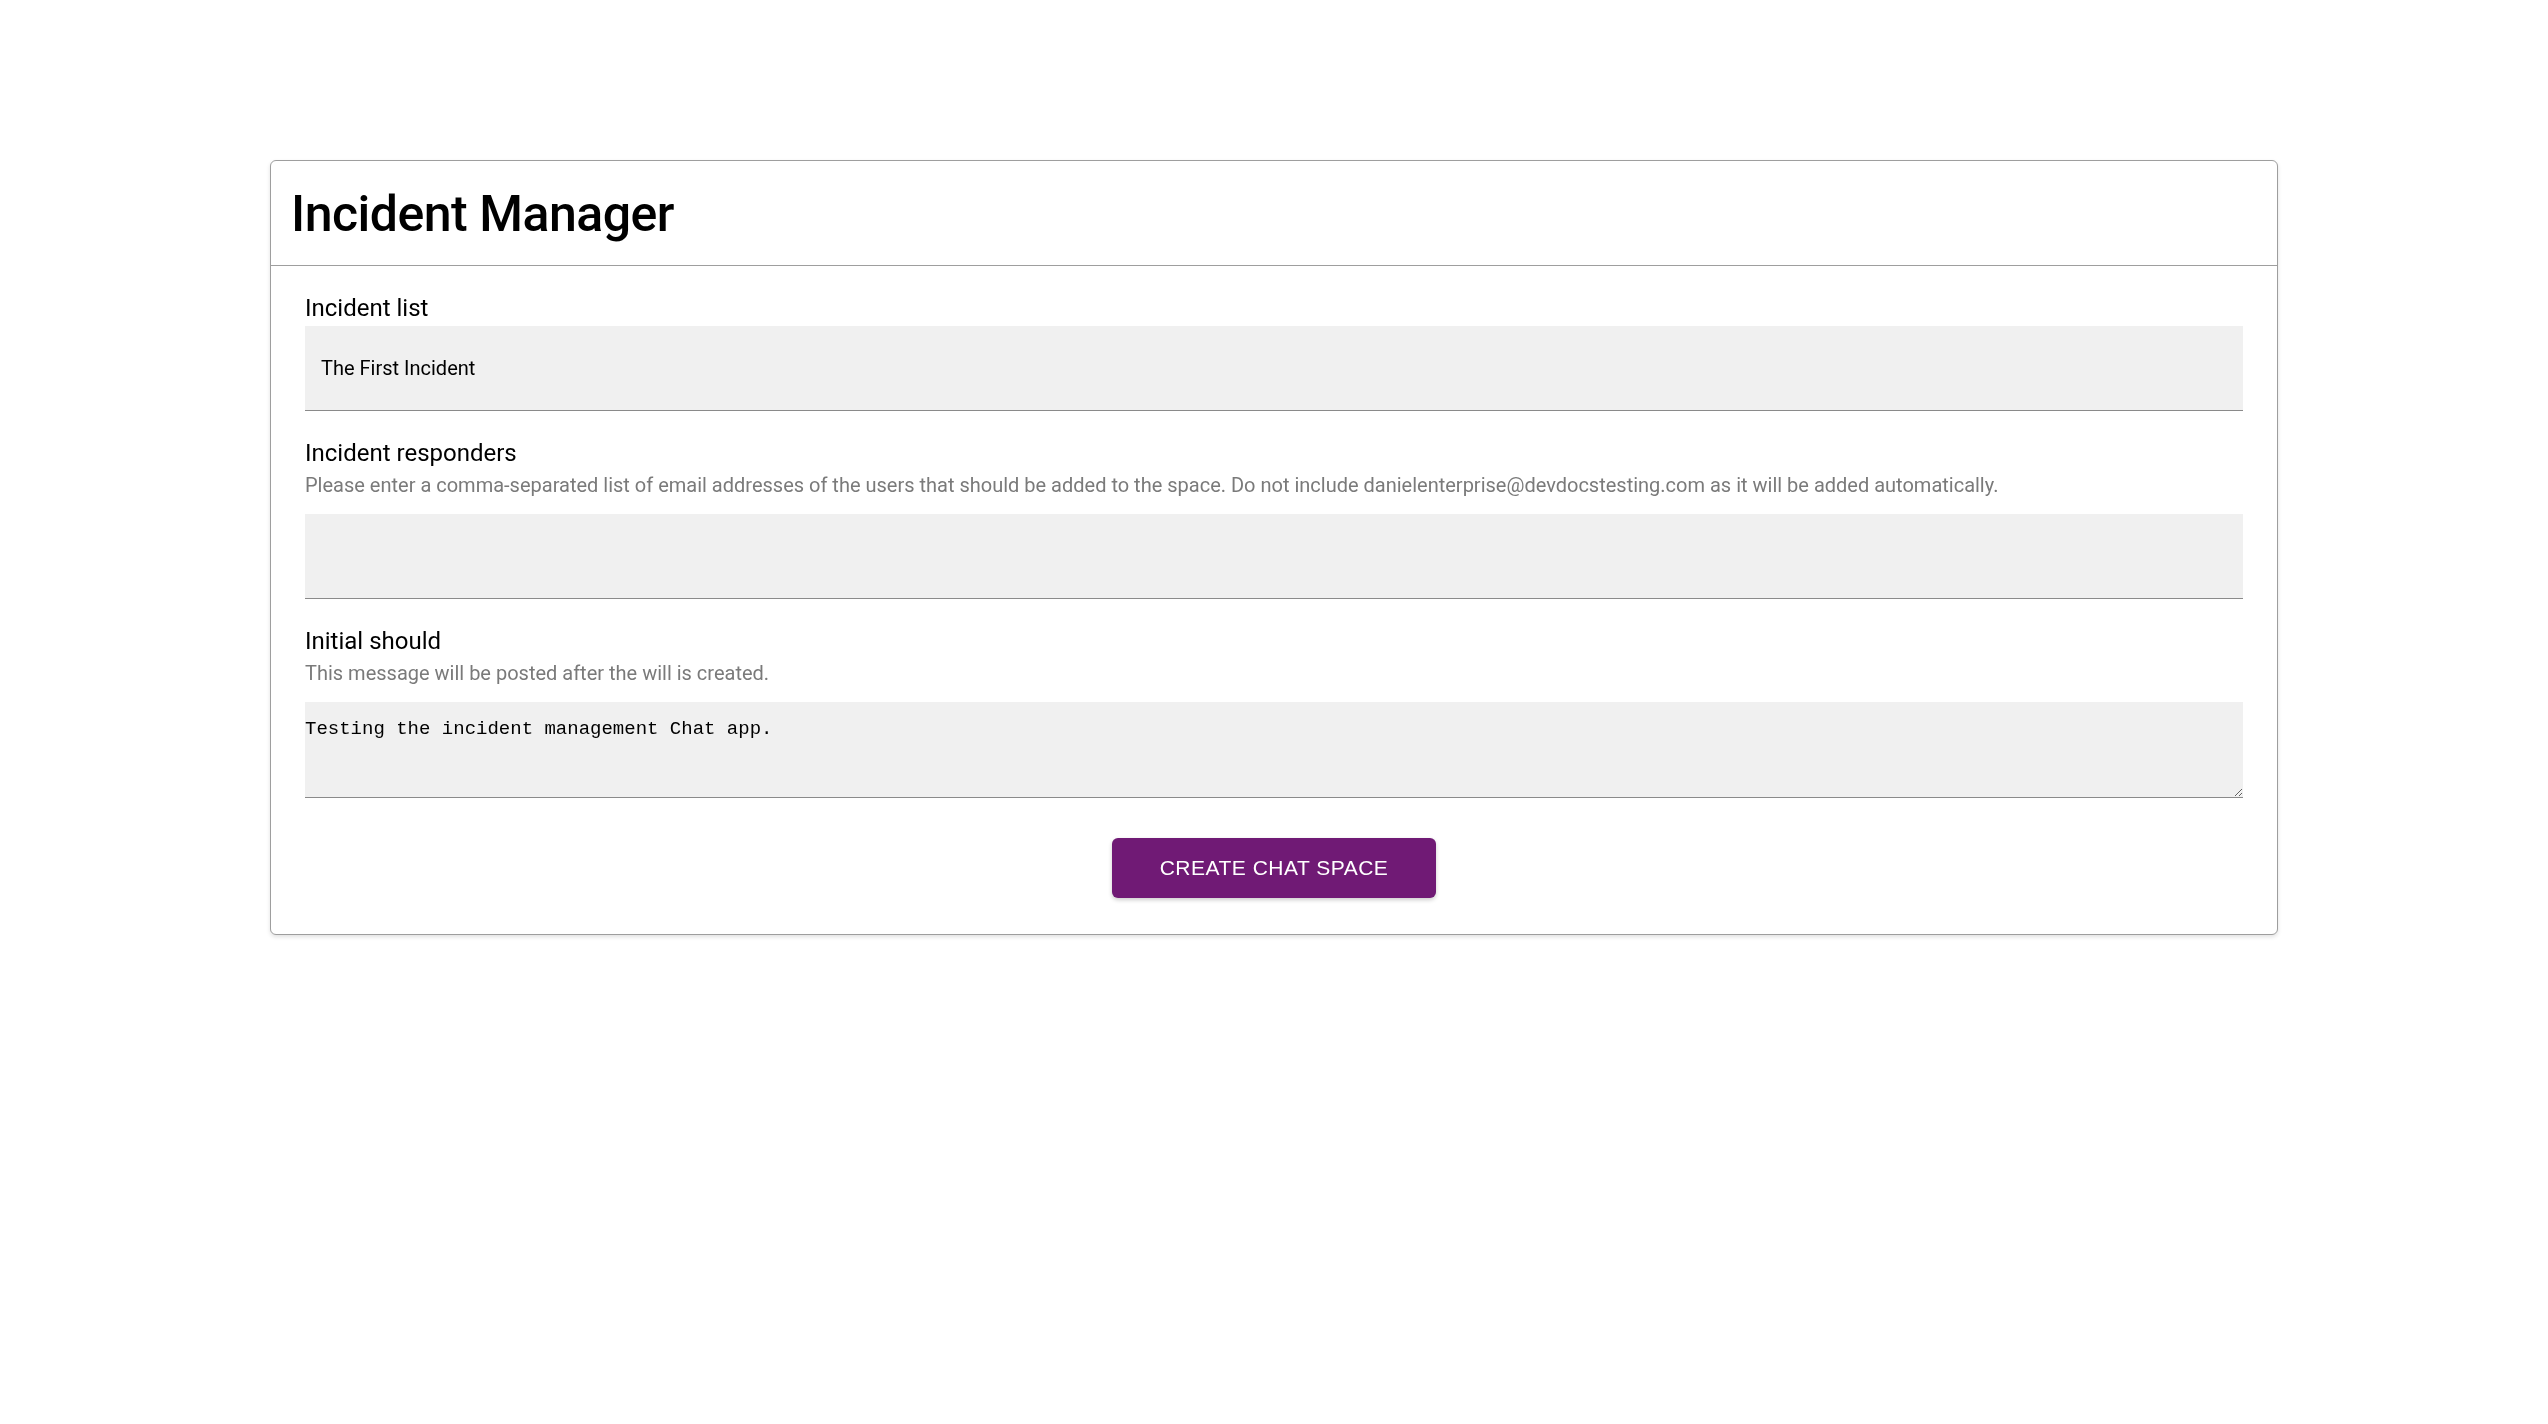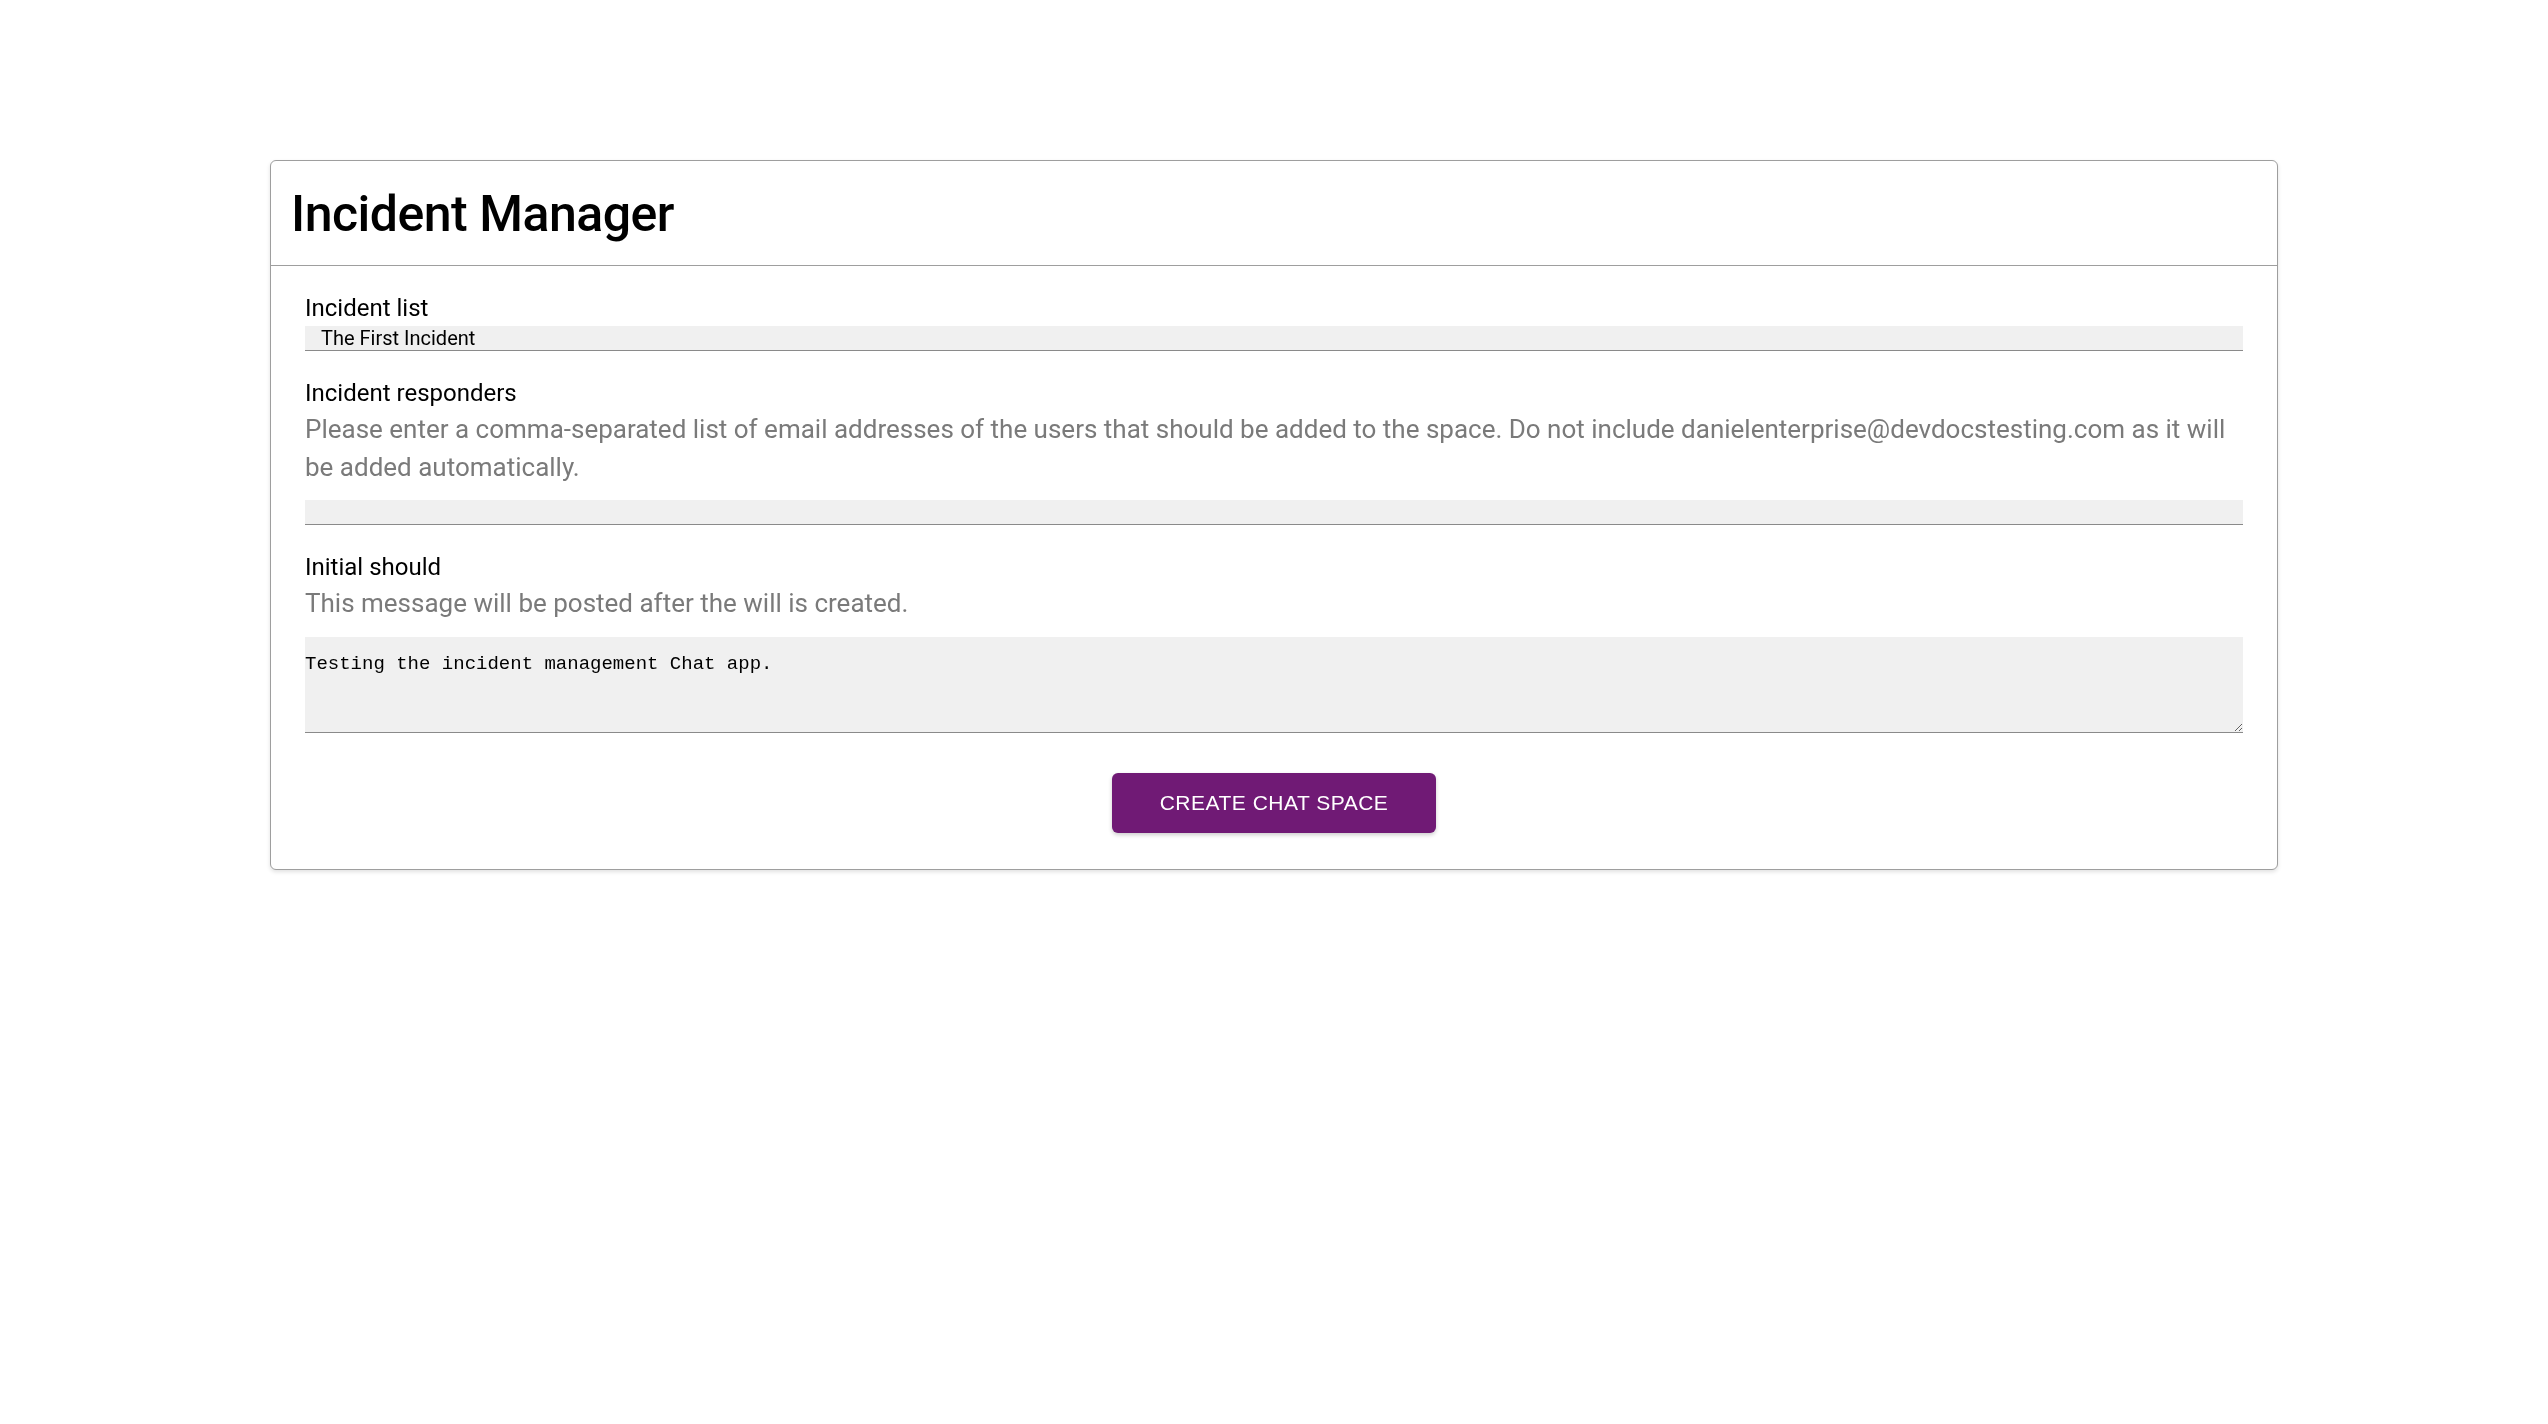--- a/index.html
+++ b/index.html
@@ -34,32 +34,32 @@
     .field-group {
       margin-bottom: 28px;
     }
     .field-label {
       font-size: 24px;
       font-weight: 400;
       color: #000;
       margin-bottom: 4px;
     }
     .field-hint {
-      font-size: 26px;
+      font-size: 20px;
       font-weight: 400;
       color: #7a7a7a;
       line-height: 1.45;
       margin-bottom: 14px;
     }
     .text-input {
       width: 100%;
       background: #f0f0f0;
       border: none;
       border-bottom: 1px solid #8a8a8a;
-      padding: 0 16px;
+      padding: 30px 16px;
       font-size: 20px;
       color: #000;
       outline: none;
       font-family: inherit;
     }
     .textarea-input {
       width: 100%;
       background: #f0f0f0;
       border: none;
       border-bottom: 1px solid #8a8a8a;

